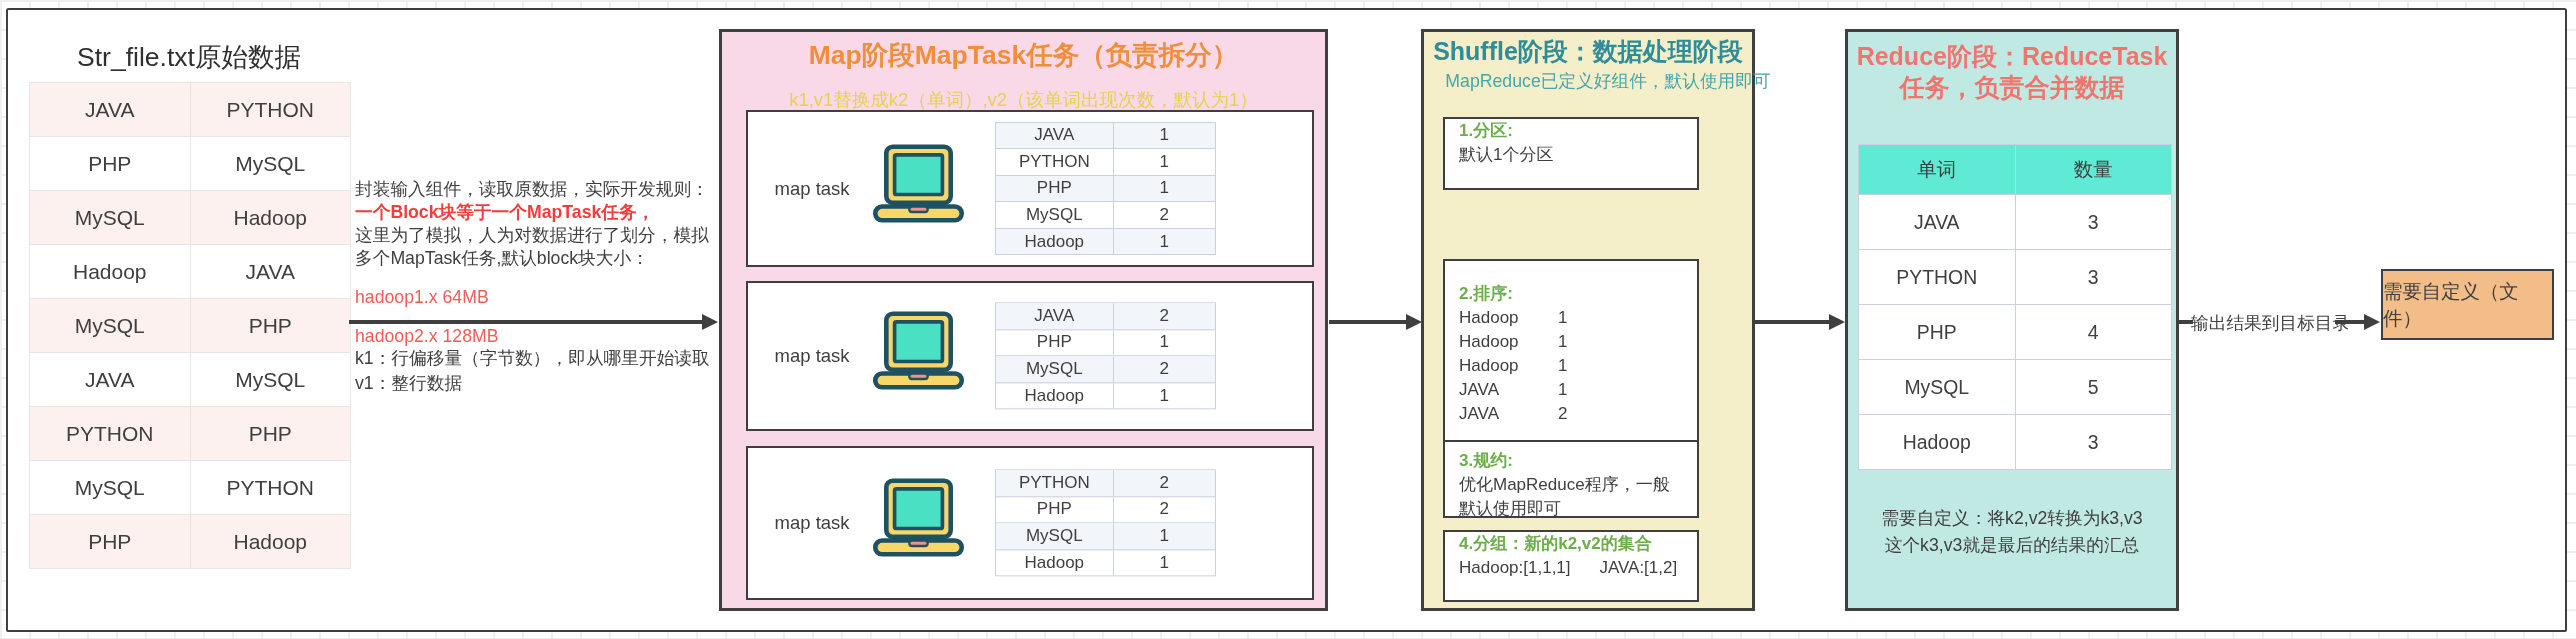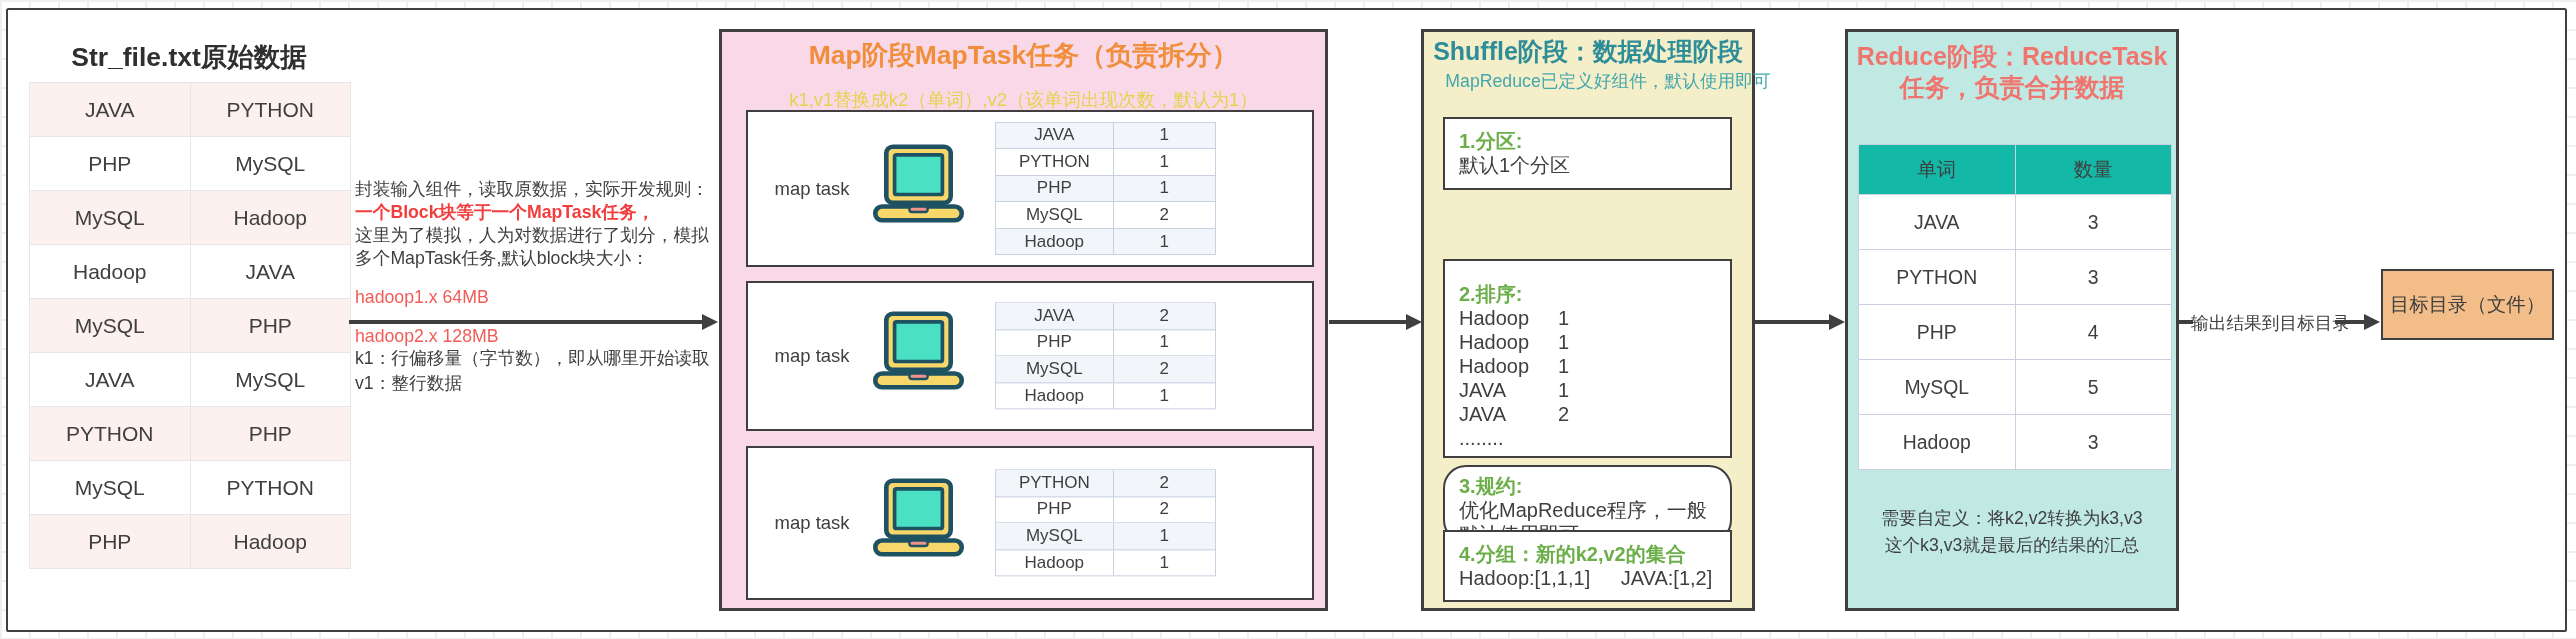--- a/index.html
+++ b/index.html
@@ -12,21 +12,21 @@
       #fff;
   }
   .frame {
     position:absolute; left:6.2px; top:8px; width:2561px; height:624px;
     background:#fff; border:2.6px solid #3f3f3f; box-sizing:border-box; border-radius:2.6px;
   }
   .abs { position:absolute; }
 
   
   .src-title { left:29px; top:39px; width:320px; text-align:center;
-    font-size:26.5px; font-weight:bold; color:#2f2f2f; }
+    font-size:26.5px; font-weight:normal; color:#2f2f2f; }
   .src-table { left:29px; top:82px; width:320px; border:1.8px solid #e6e6e6; background:#fff; }
   .src-table .row { display:flex; height:53px; border-bottom:1.8px solid #e6e6e6; }
   .src-table .row:last-of-type { border-bottom:none; }
   .src-table .row:nth-child(odd) { background:#fdf1ef; }
   .src-table .cell { flex:1; display:flex; align-items:center; justify-content:center;
     font-size:21px; }
   .src-table .cell + .cell { border-left:1.8px solid #e6e6e6; }
 
   
   .input-notes { left:355px; top:178px; width:364px; font-size:17.7px; line-height:23px; }
@@ -63,32 +63,32 @@
   .wc-table .row:last-of-type { border-bottom:none; }
   .wc-table .row:nth-child(odd) { background:#f2f5fa; }
   .wc-table .cell { display:flex; align-items:center; justify-content:center; font-size:17px; }
   .wc-table .cell.w { flex:1.15; border-right:1.8px solid #c9d0e0; }
   .wc-table .cell.c { flex:1; }
 
   .sh-title { left:1421px; top:35px; width:334px; text-align:center;
     font-size:25px; font-weight:bold; color:#2d8d99; }
   .sh-sub   { left:1421px; top:69px; width:334px; text-align:center;
     font-size:17.7px; color:#44a7ad;padding-left:20px; }
-  .sh-box { position:absolute; left:1443px; width:289px; box-sizing:border-box;
-    border:2.6px solid #3f3f3f; background:#fff; padding:10px 14px; font-size:20px; line-height:24px; }
+  .sh-box { position:absolute; left:1443px; width:256px; box-sizing:border-box;
+    border:2.6px solid #3f3f3f; background:#fff; padding:0 14px; font-size:17px; line-height:24px; }
   .step-head { color:#6cae49; font-weight:bold; }
   .sort-row { display:flex; }
   .sort-word { width:99px; }
 
   .rd-title { left:1845px; top:41px; width:334px; text-align:center;
     font-size:25px; font-weight:bold; color:#f1756f; line-height:31px; }
   .rd-table { left:1858px; top:144px; width:312px; border:1.8px solid #c9d0e0; background:#fff; }
   .rd-table .row { display:flex; height:54px; border-bottom:1.8px solid #c9d0e0; }
   .rd-table .row:last-of-type { border-bottom:none; }
-  .rd-table .row.head { height:49px; background:#14b8a6; }
+  .rd-table .row.head { height:49px; background:#5eead4; }
   .rd-table .cell { flex:1; display:flex; align-items:center; justify-content:center; font-size:19.4px; }
   .rd-table .cell + .cell { border-left:1.8px solid #c9d0e0; }
   .rd-note { left:1845px; top:505px; width:334px; text-align:center;
     font-size:17.7px; line-height:27px; }
 
   .out-label { left:2191px; top:311px; font-size:17.7px; white-space:nowrap; }
   .target-box { left:2381px; top:269px; width:173px; height:71px; box-sizing:border-box;
     border:2.6px solid #3f3f3f; background:#f2bd88; display:flex; align-items:center;
     justify-content:center; font-size:19.4px; }
 </style>
@@ -306,21 +306,21 @@
       </div>
 
       <div class="sort-row">
         <span class="sort-word">JAVA</span>
         <span>2</span>
       </div>
 
     <div>........</div>
   </div>
 
-  <div class="sh-box" style="top:465px; height:78px; padding-top:7px;border-radius:23px;">
+  <div class="sh-box" style="top:440px; height:78px; padding-top:7px;">
     <div class="step-head">3.规约:</div>
     <div>优化MapReduce程序，一般默认使用即可</div>
   </div>
 
   <div class="sh-box" style="top:530px; height:72px;">
     <div class="step-head">4.分组：新的k2,v2的集合</div>
     <div>
       <span>Hadoop:[1,1,1]</span>
       <span style="display:inline-block; width:19.4px;"></span>
       <span>JAVA:[1,2]</span>
@@ -367,15 +367,15 @@
   </div>
 
   <div class="abs rd-note">
     <div>需要自定义：将k2,v2转换为k3,v3</div>
     <div>这个k3,v3就是最后的结果的汇总</div>
   </div>
 
   <div class="plainline" style="left:2179px; top:320px; width:14px;"></div>
   <div class="abs out-label">输出结果到目标目录</div>
   <div class="arrow" style="left:2335px; top:320px; width:29px;"></div>
-  <div class="abs target-box">目标目录（文件）</div>
+  <div class="abs target-box">需要自定义（文件）</div>
 </div>
 
 
 </body></html>

